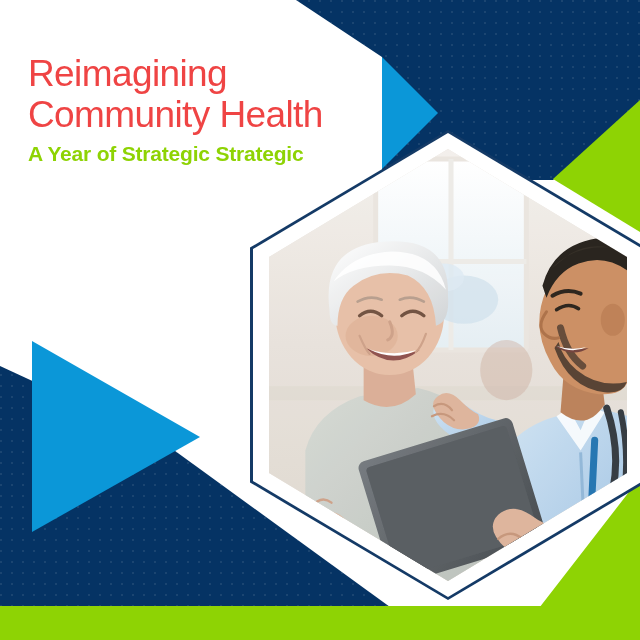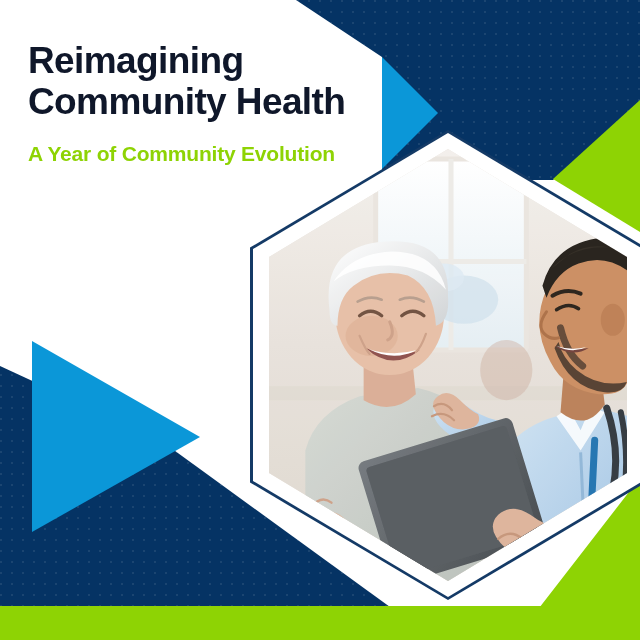--- a/index.html
+++ b/index.html
@@ -43,25 +43,25 @@
     position:absolute;left:19px;top:19px;right:19px;bottom:19px;
     -webkit-clip-path:polygon(50% 0%,100% 25%,100% 75%,50% 100%,0% 75%,0% 25%);
     clip-path:polygon(50% 0%,100% 25%,100% 75%,50% 100%,0% 75%,0% 25%);
     overflow:hidden;
     background:#ece7e2;
   }
   .hex-photo svg{display:block;width:100%;height:100%;}
 
   
   .title{
-    position:absolute;left:28px;top:40px;
+    position:absolute;left:28px;top:53px;
     width:380px;
     font-size:37px;line-height:1.12;
-    font-weight:700;letter-spacing:-0.6px;
-    color:#0f172a;
+    font-weight:400;letter-spacing:-0.6px;
+    color:#ef4444;
     white-space:pre-line;
   }
   .subtitle{
     position:absolute;left:28px;top:142px;
     font-size:21px;font-weight:800;letter-spacing:-0.2px;
     color:#8ed304;
   }
   .years{
     position:absolute;left:28px;top:552px;
     font-size:31px;font-weight:800;letter-spacing:.5px;
@@ -234,16 +234,16 @@
         <path d="M236 402 q14 -10 28 0" stroke="#c49275" stroke-width="2.4" fill="none" stroke-linecap="round"></path>
 
         <rect x="0" y="0" width="360" height="430" fill="#ffffff" opacity=".06"></rect>
       </svg>
     </div>
   </div>
 
   <div class="title">Reimagining
 Community Health</div>
 
-  <div class="subtitle">A Year of Community Evolution</div>
+  <div class="subtitle">A Year of Strategic Strategic</div>
 
 
 </div>
 
 </body></html>

